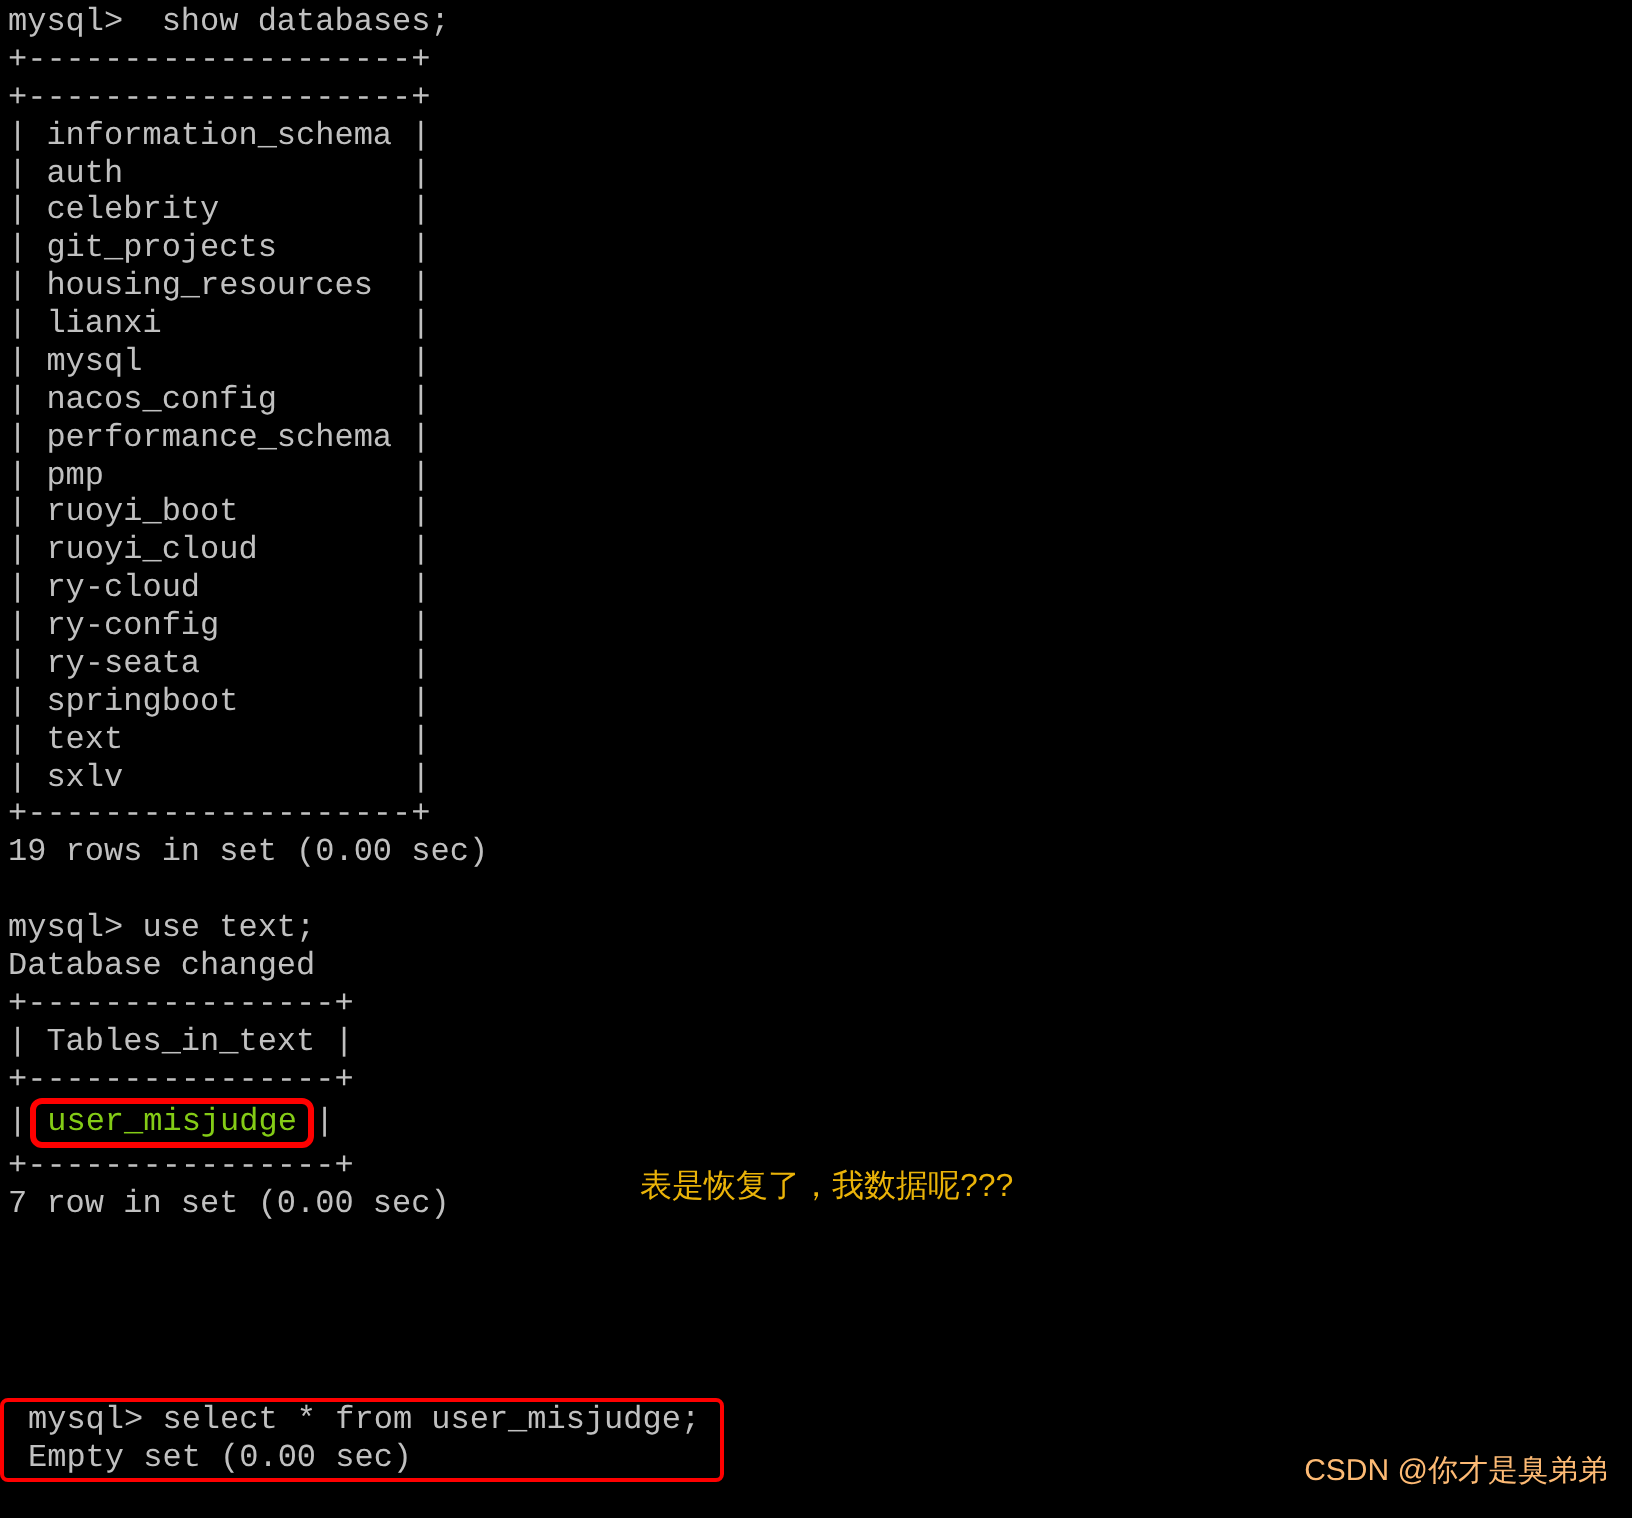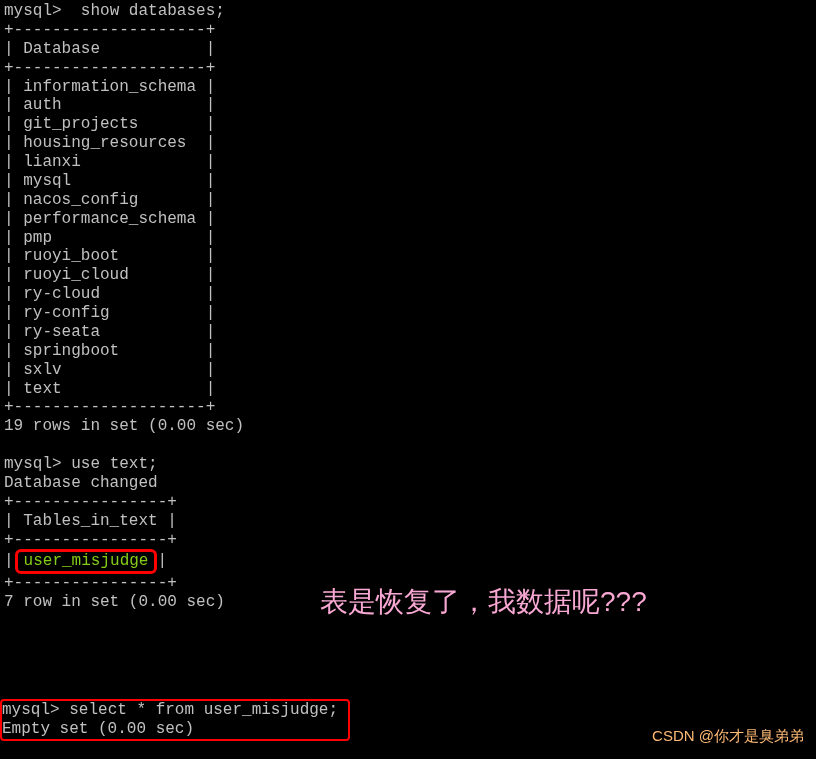--- a/index.html
+++ b/index.html
@@ -27,23 +27,23 @@
     .red-highlight-box1 {
       display: inline-block;
       border: 3px solid #ff0000;
       border-radius: 6px;
       padding: 0 6px;
       color: #84cc16;
       margin-left: 1px;
     }
     .annotation {
       position: absolute;
-      color: #f9a8d4;
+      color: #eab308;
       font-family: "Microsoft YaHei", "SimHei", sans-serif;
-      font-size: 28px;
+      font-size: 16px;
       font-weight: 500;
       top: 585px;
       left: 320px;
     }
     .watermark {
       position: absolute;
       right: 12px;
       bottom: 14px;
       color: #fdba74;
       font-family: "Microsoft YaHei", "SimHei", sans-serif;
@@ -51,48 +51,48 @@
     }
     .line {
       white-space: pre;
     }
     .box2-wrap {
       position: absolute;
       left: 0;
       top: 699px;
       border: 2px solid #ff0000;
       border-radius: 4px;
-      padding: 0 10px 0 0;
+      padding: 0 10px 0 12px;
     }
   </style>
 </head>
 <body>
 
 <div class="terminal">
   <div class="line"><span>mysql&gt; </span><span> show databases;</span></div>
   <div class="line table-border">+--------------------+</div>
-  <div class="line">| Database           |</div>
   <div class="line table-border">+--------------------+</div>
   <div class="line">| information_schema |</div>
   <div class="line">| auth               |</div>
+  <div class="line">| celebrity          |</div>
   <div class="line">| git_projects       |</div>
   <div class="line">| housing_resources  |</div>
   <div class="line">| lianxi             |</div>
   <div class="line">| mysql              |</div>
   <div class="line">| nacos_config       |</div>
   <div class="line">| performance_schema |</div>
   <div class="line">| pmp                |</div>
   <div class="line">| ruoyi_boot         |</div>
   <div class="line">| ruoyi_cloud        |</div>
   <div class="line">| ry-cloud           |</div>
   <div class="line">| ry-config          |</div>
   <div class="line">| ry-seata           |</div>
   <div class="line">| springboot         |</div>
+  <div class="line">| text               |</div>
   <div class="line">| sxlv               |</div>
-  <div class="line">| text               |</div>
   <div class="line table-border">+--------------------+</div>
   <div class="line">19 rows in set (0.00 sec)</div>
   <div class="line">&nbsp;</div>
   <div class="line"><span>mysql&gt; </span><span>use text;</span></div>
   <div class="line">Database changed</div>
   <div class="line table-border">+----------------+</div>
   <div class="line">| Tables_in_text |</div>
   <div class="line table-border">+----------------+</div>
   <div class="line"><span>|</span><span class="red-highlight-box1">user_misjudge</span><span>|</span></div>
   <div class="line table-border">+----------------+</div>

